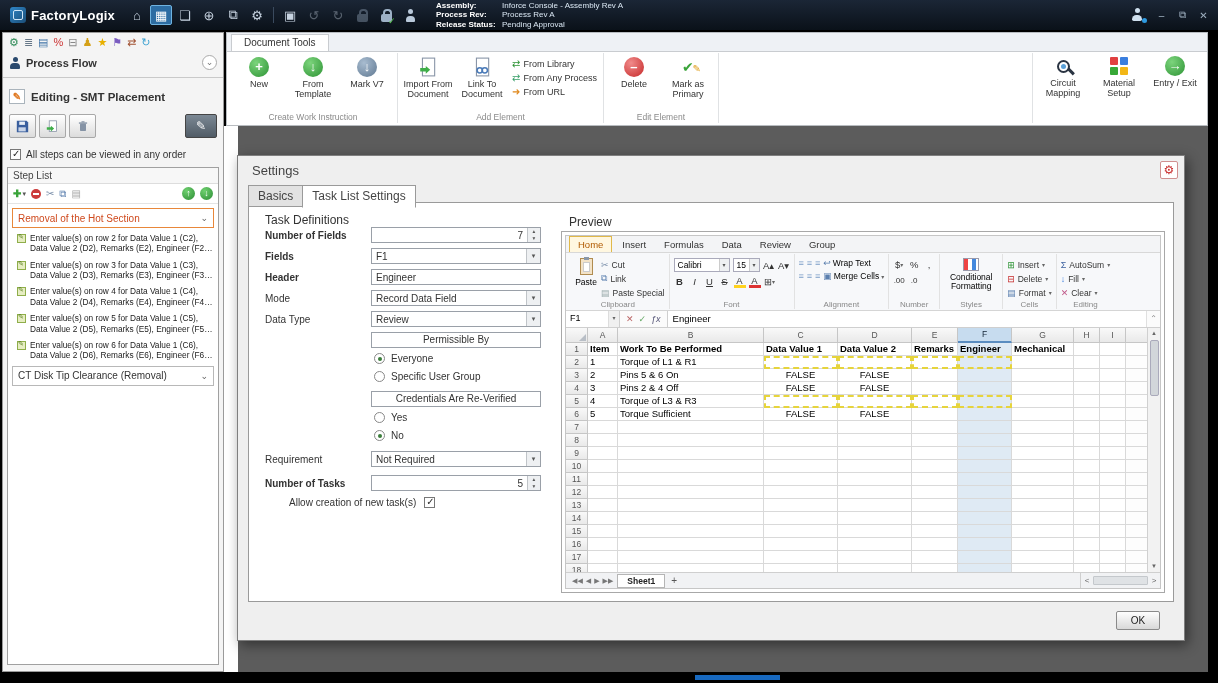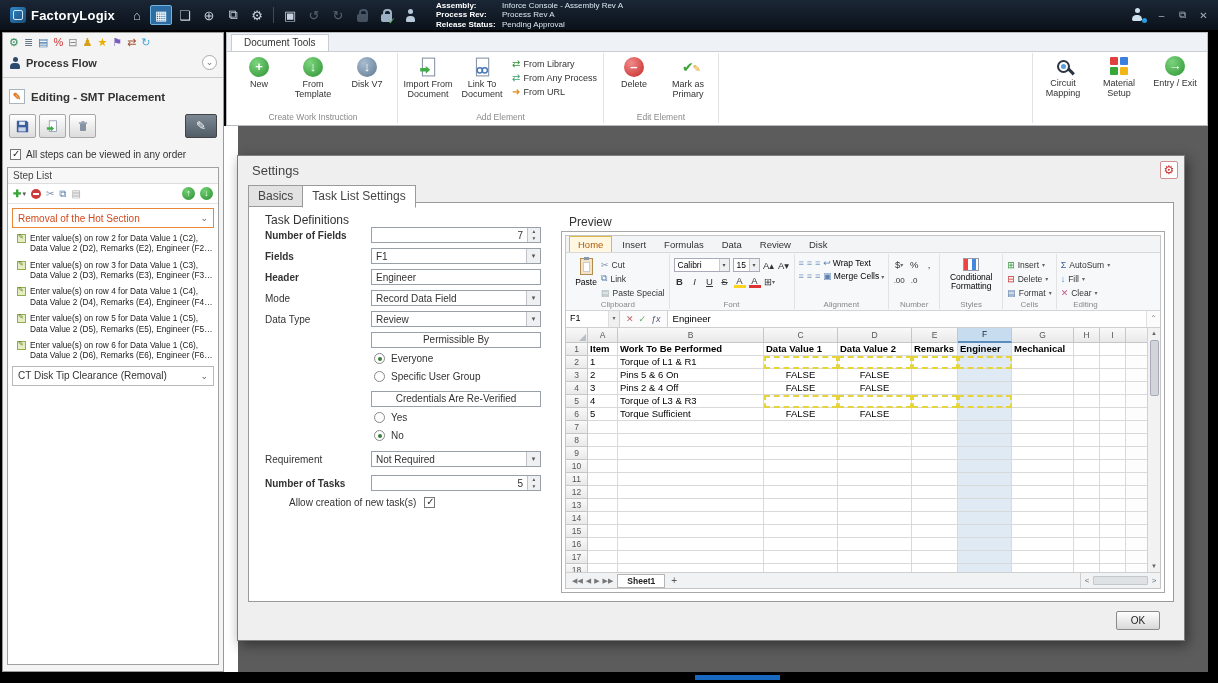--- a/index.html
+++ b/index.html
@@ -376,21 +376,21 @@
           <div class="rb-big">
             <span class="big-ic">
                 <span class="circle-ic ci-green">↓</span>
               </span>
             <span>From Template</span>
           </div>
           <div class="rb-big">
             <span class="big-ic">
                 <span class="circle-ic ci-gray">↓</span>
               </span>
-            <span>Disk V7</span>
+            <span>Mark V7</span>
           </div>
         </div>
         <div class="rb-grouplabel">Create Work Instruction</div>
       </div>
       <div class="rb-group">
         <div class="rb-items">
           <div class="rb-big">
             <span class="big-ic">
                 <svg width="18" height="20" viewBox="0 0 16 18">
                   <rect x="3" y="1" width="11" height="16" fill="#fff" stroke="#8a96a8"></rect>
@@ -609,21 +609,21 @@
 
       <div class="preview-h">Preview</div>
       <div class="preview-box">
         <div class="xl">
           <div class="xl-tabs">
               <span class="xl-tab active">Home</span>
               <span class="xl-tab">Insert</span>
               <span class="xl-tab">Formulas</span>
               <span class="xl-tab">Data</span>
               <span class="xl-tab">Review</span>
-              <span class="xl-tab">Disk</span>
+              <span class="xl-tab">Group</span>
             </div>
           <div class="xl-ribbon">
             <div class="xlg">
               <div style="display:flex">
                 <div class="xl-paste">
                   <span class="clip-ic"></span>
                   <span>Paste</span>
                 </div>
                 <div class="xl-scol">
                   <div class="xl-sbtn">

